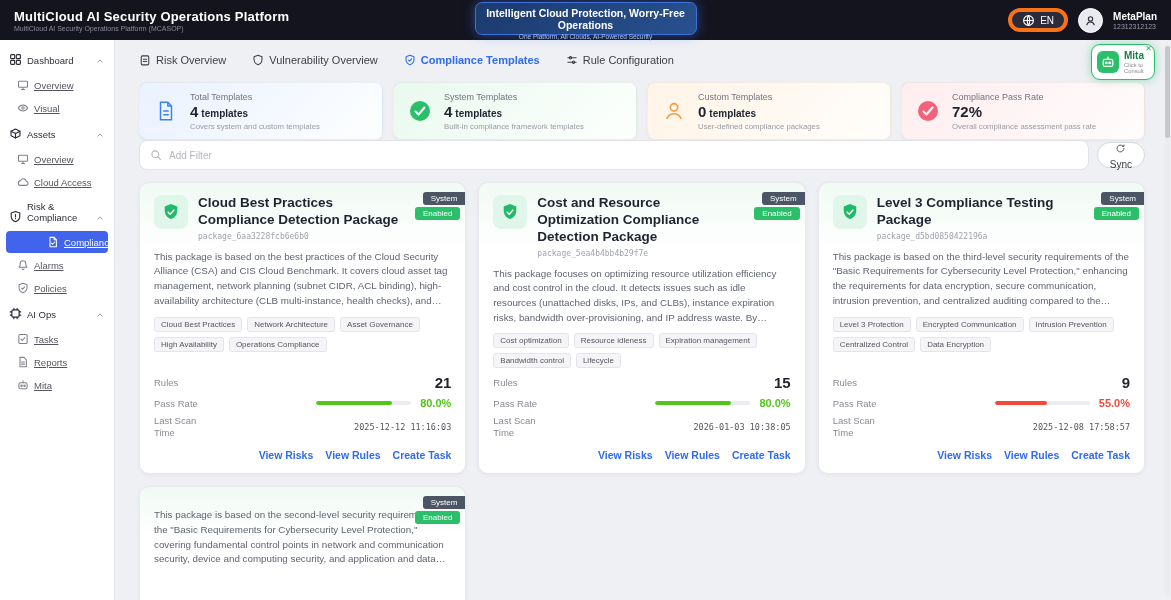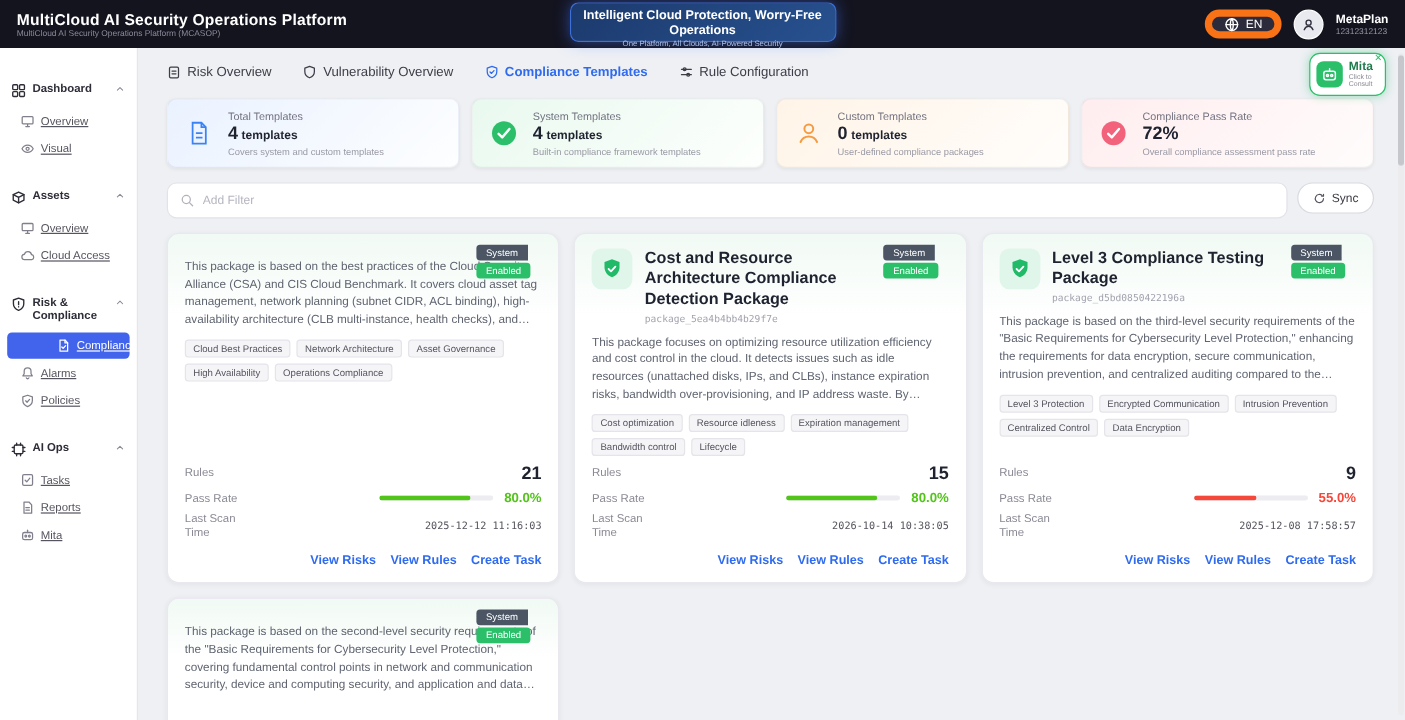--- a/index.html
+++ b/index.html
@@ -11,32 +11,32 @@
   
   .topbar { height:40px; background:#14141f; display:flex; align-items:center; padding:0 14px; position:relative; color:#fff; z-index:5; }
   .brand-title { font-size:13px; font-weight:bold; letter-spacing:.2px; }
   .brand-sub { font-size:7px; color:#8b8b9a; margin-top:1px; }
   .banner { position:absolute; left:50%; transform:translateX(-50%); top:2px; width:222px; height:33px;
             background:linear-gradient(135deg,#1c3a6d,#27518f); border:1px solid #3f6fd8; border-radius:7px;
             text-align:center; box-shadow:0 0 12px rgba(64,120,255,.5); padding-top:4px; }
   .banner-title { font-size:10.5px; font-weight:bold; color:#fff; }
   .banner-sub { font-size:6.5px; color:#a9c2ee; margin-top:2px; }
   .top-right { margin-left:auto; display:flex; align-items:center; gap:10px; }
-  .lang-pill { background:#2b2b3b; border:6px solid #f97316; color:#fff; border-radius:13px; height:24px;
+  .lang-pill { background:#2b2b3b; border:4px solid #f97316; color:#fff; border-radius:13px; height:24px;
                padding:0 10px; display:flex; align-items:center; gap:5px; font-size:10px; cursor:pointer; }
   .avatar { width:25px; height:25px; border-radius:50%; background:#e9e9f0; color:#30303e;
             display:flex; align-items:center; justify-content:center; cursor:pointer; border:1px solid #fff; }
   .account-name { font-size:10px; font-weight:bold; }
   .account-id { font-size:7px; color:#9a9aa8; margin-top:1px; }
 
   
   .shell { display:flex; height:560px; }
   .sidebar { width:115px; background:#fff; border-right:1px solid #e5e5ea; padding:6px 6px; overflow:hidden; flex:none; }
-  .sec-head { display:flex; align-items:flex-start; gap:5px; font-size:9.5px; font-weight:bold; color:#2d2d38;
-              padding:7px 3px; cursor:pointer;margin-top:16px; }
+  .sec-head { display:flex; align-items:flex-end; gap:5px; font-size:9.5px; font-weight:normal; color:#2d2d38;
+              padding:7px 3px; cursor:pointer; }
   .sec-head .chev { margin-left:auto; width:10px; height:10px; color:#8a8a96; }
   .side-item { display:flex; align-items:center; gap:5px; font-size:9.5px; color:#55555f; padding:5px 4px 5px 11px;
                border-radius:4px; margin:1px 0; cursor:pointer;text-decoration:underline; }
   .side-item .ic { width:12px; height:12px; color:#80808c; }
   .side-item.active { background:#4263eb; color:#fff;padding-left:41px; }
   .side-item.active .ic { color:#fff; }
 
   
   .main { flex:1; position:relative; padding:6px 26px 0 24px; overflow:hidden; }
   .tabs-row { display:flex; align-items:center; gap:26px; height:28px; }
@@ -61,36 +61,36 @@
   .stat-green  { background:linear-gradient(135deg,#e9f9ef,#fdfffd); }
   .stat-orange { background:linear-gradient(135deg,#fff4e7,#fffdfb); }
   .stat-pink   { background:linear-gradient(135deg,#ffedef,#fffcfc); }
   .stat-icon { width:28px; flex:none; display:flex; justify-content:center; }
   .stat-label { font-size:9px; color:#737380; }
   .stat-value { font-size:15px; font-weight:bold; color:#1f2330; margin-top:1px; }
   .stat-value .unit { font-size:10px; margin-left:3px; }
   .stat-desc { font-size:7.8px; color:#9a9aa5; margin-top:2px; }
 
   
-  .filter-row { display:flex; gap:8px; align-items:flex-start; margin-top:12px; }
+  .filter-row { display:flex; gap:8px; align-items:center; margin-top:0; }
   .filter-input { flex:1; height:30px; background:#fff; border:1px solid #e2e2e8; border-radius:8px;
                   display:flex; align-items:center; gap:7px; padding:0 10px; }
   .filter-input .ic { color:#b2b2bd; width:12px; height:12px; }
   .filter-input input { border:none; outline:none; flex:1; font-size:10px; font-family:inherit; color:#333; background:transparent; }
   .filter-input input::placeholder { color:#b5b5c0; }
   .sync-btn { height:26px; padding:0 12px; background:#fff; border:1px solid #d9d9e0; border-radius:13px;
-              font-size:10px; color:#3a3a44; display:flex; align-items:center; gap:5px; cursor:pointer; font-family:inherit; }
+              font-size:10px; color:#3a3a44; display:flex; align-items:center; gap:5px; cursor:pointer; font-family:inherit;flex-direction:column; }
   .sync-btn .ic { width:11px; height:11px; color:#55555f; }
 
   
   .cards-grid { display:grid; grid-template-columns:repeat(3,1fr); gap:12px; margin-top:12px; }
   .pkg-card { background:linear-gradient(180deg,#f1faf4,#ffffff 24%); border:1px solid #e8e8ee; border-radius:10px;
               padding:12px 14px; position:relative; display:flex; flex-direction:column; min-height:208px;
               box-shadow:0 1px 4px rgba(0,0,0,.05); }
-  .badges { position:absolute; top:9px; right:18px; display:flex; flex-direction:column; align-items:flex-start; gap:2px; }
+  .badges { position:absolute; top:9px; right:0; display:flex; flex-direction:column; align-items:flex-end; gap:2px; }
   .badge-system { background:#4b5563; color:#fff; font-size:8px; padding:2px 8px; border-radius:3px 0 0 3px; }
   .badge-enabled { background:#2bbf6a; color:#fff; font-size:8px; padding:2px 8px; border-radius:3px; margin-right:5px; }
   .pkg-head { display:flex; gap:10px; align-items:flex-start; padding-right:52px; }
   .pkg-icon { width:34px; height:34px; border-radius:8px; background:#e1f6ea; display:flex; align-items:center;
               justify-content:center; flex:none; }
   .pkg-title { font-size:13.5px; font-weight:bold; color:#1f2330; line-height:1.25; }
   .pkg-id { font-family:"DejaVu Sans Mono", monospace; font-size:8px; color:#a2a2ae; margin-top:3px; }
   .pkg-desc { font-size:9.8px; color:#5f6470; line-height:1.5; margin-top:9px;
               display:-webkit-box; -webkit-line-clamp:4; -webkit-box-orient:vertical; overflow:hidden; max-height:60px; }
   .pkg-tags { display:flex; flex-wrap:wrap; gap:5px; margin-top:8px; }
@@ -386,66 +386,78 @@
       </button>
     </div>
 
     <div class="cards-grid">
 
       <div class="pkg-card">
         <div class="badges">
           <span class="badge-system">System</span>
           <span class="badge-enabled">Enabled</span>
         </div>
-        <div class="pkg-desc">This package is based on the best practices of the Cloud Security Alliance (CSA) and CIS Cloud Benchmark. It covers cloud asset tag management, network planning (subnet CIDR, ACL binding), high-availability architecture (CLB multi-instance, health checks), and operational compliance (automatic...</div>
-        <div class="pkg-tags">
-          <span class="tag">Cloud Best Practices</span>
-          <span class="tag">Network Architecture</span>
-          <span class="tag">Asset Governance</span>
-          <span class="tag">High Availability</span>
-          <span class="tag">Operations Compliance</span>
-        </div>
-        <div class="meta">
-          <div class="meta-row">
-              <span>Rules</span>
-              <span class="rules-num">21</span>
-            </div>
-          <div class="meta-row">
-              <span>Pass Rate</span>
-              <span class="bar">
-                <span class="bar-fill" style="display: block; width: 80%; background: rgb(82, 196, 26); height: 100%; border-radius: 2px;"></span>
-              </span>
-              <span class="rate-val" style="color: rgb(82, 196, 26);">80.0%</span>
-            </div>
-          <div class="meta-row">
-              <span class="scan-label">Last Scan Time</span>
-              <span class="scan-val">2025-12-12 11:16:03</span>
-            </div>
-        </div>
-        <div class="actions">
-          <span class="action-link">View Risks</span>
-          <span class="action-link">View Rules</span>
-          <span class="action-link">Create Task</span>
-        </div>
-      </div>
-
-      <div class="pkg-card">
-        <div class="badges">
-          <span class="badge-system">System</span>
-          <span class="badge-enabled">Enabled</span>
-        </div>
         <div class="pkg-head">
           <div class="pkg-icon">
             <svg width="20" height="20" viewBox="0 0 24 24">
                 <path d="M12 2.5l7.5 2.8v5.2c0 4.8-3.2 8.4-7.5 9.9-4.3-1.5-7.5-5.1-7.5-9.9V5.3z" fill="#21ba68"></path>
                 <path d="M8.6 12.2l2.4 2.4 4.4-4.8" stroke="#fff" stroke-width="1.8" fill="none" stroke-linecap="round" stroke-linejoin="round"></path>
               </svg>
           </div>
           <div>
-            <div class="pkg-title">Cost and Resource Architecture Compliance Detection Package</div>
+            <div class="pkg-title">Cloud Best Practices Compliance Detection Package</div>
+            <div class="pkg-id">package_6aa3228fcb6e6b0</div>
+          </div>
+        </div>
+        <div class="pkg-desc">This package is based on the best practices of the Cloud Security Alliance (CSA) and CIS Cloud Benchmark. It covers cloud asset tag management, network planning (subnet CIDR, ACL binding), high-availability architecture (CLB multi-instance, health checks), and operational compliance (automatic...</div>
+        <div class="pkg-tags">
+          <span class="tag">Cloud Best Practices</span>
+          <span class="tag">Network Architecture</span>
+          <span class="tag">Asset Governance</span>
+          <span class="tag">High Availability</span>
+          <span class="tag">Operations Compliance</span>
+        </div>
+        <div class="meta">
+          <div class="meta-row">
+              <span>Rules</span>
+              <span class="rules-num">21</span>
+            </div>
+          <div class="meta-row">
+              <span>Pass Rate</span>
+              <span class="bar">
+                <span class="bar-fill" style="display: block; width: 80%; background: rgb(82, 196, 26); height: 100%; border-radius: 2px;"></span>
+              </span>
+              <span class="rate-val" style="color: rgb(82, 196, 26);">80.0%</span>
+            </div>
+          <div class="meta-row">
+              <span class="scan-label">Last Scan Time</span>
+              <span class="scan-val">2025-12-12 11:16:03</span>
+            </div>
+        </div>
+        <div class="actions">
+          <span class="action-link">View Risks</span>
+          <span class="action-link">View Rules</span>
+          <span class="action-link">Create Task</span>
+        </div>
+      </div>
+
+      <div class="pkg-card">
+        <div class="badges">
+          <span class="badge-system">System</span>
+          <span class="badge-enabled">Enabled</span>
+        </div>
+        <div class="pkg-head">
+          <div class="pkg-icon">
+            <svg width="20" height="20" viewBox="0 0 24 24">
+                <path d="M12 2.5l7.5 2.8v5.2c0 4.8-3.2 8.4-7.5 9.9-4.3-1.5-7.5-5.1-7.5-9.9V5.3z" fill="#21ba68"></path>
+                <path d="M8.6 12.2l2.4 2.4 4.4-4.8" stroke="#fff" stroke-width="1.8" fill="none" stroke-linecap="round" stroke-linejoin="round"></path>
+              </svg>
+          </div>
+          <div>
+            <div class="pkg-title">Cost and Resource Optimization Compliance Detection Package</div>
             <div class="pkg-id">package_5ea4b4bb4b29f7e</div>
           </div>
         </div>
         <div class="pkg-desc">This package focuses on optimizing resource utilization efficiency and cost control in the cloud. It detects issues such as idle resources (unattached disks, IPs, and CLBs), instance expiration risks, bandwidth over-provisioning, and IP address waste. By releasing idle resources, adjusting configurations, and providing...</div>
         <div class="pkg-tags">
           <span class="tag">Cost optimization</span>
           <span class="tag">Resource idleness</span>
           <span class="tag">Expiration management</span>
           <span class="tag">Bandwidth control</span>
           <span class="tag">Lifecycle</span>
@@ -457,21 +469,21 @@
             </div>
           <div class="meta-row">
               <span>Pass Rate</span>
               <span class="bar">
                 <span class="bar-fill" style="display: block; width: 80%; background: rgb(82, 196, 26); height: 100%; border-radius: 2px;"></span>
               </span>
               <span class="rate-val" style="color: rgb(82, 196, 26);">80.0%</span>
             </div>
           <div class="meta-row">
               <span class="scan-label">Last Scan Time</span>
-              <span class="scan-val">2026-10-14 10:38:05</span>
+              <span class="scan-val">2026-01-03 10:38:05</span>
             </div>
         </div>
         <div class="actions">
           <span class="action-link">View Risks</span>
           <span class="action-link">View Rules</span>
           <span class="action-link">Create Task</span>
         </div>
       </div>
 
       <div class="pkg-card">

